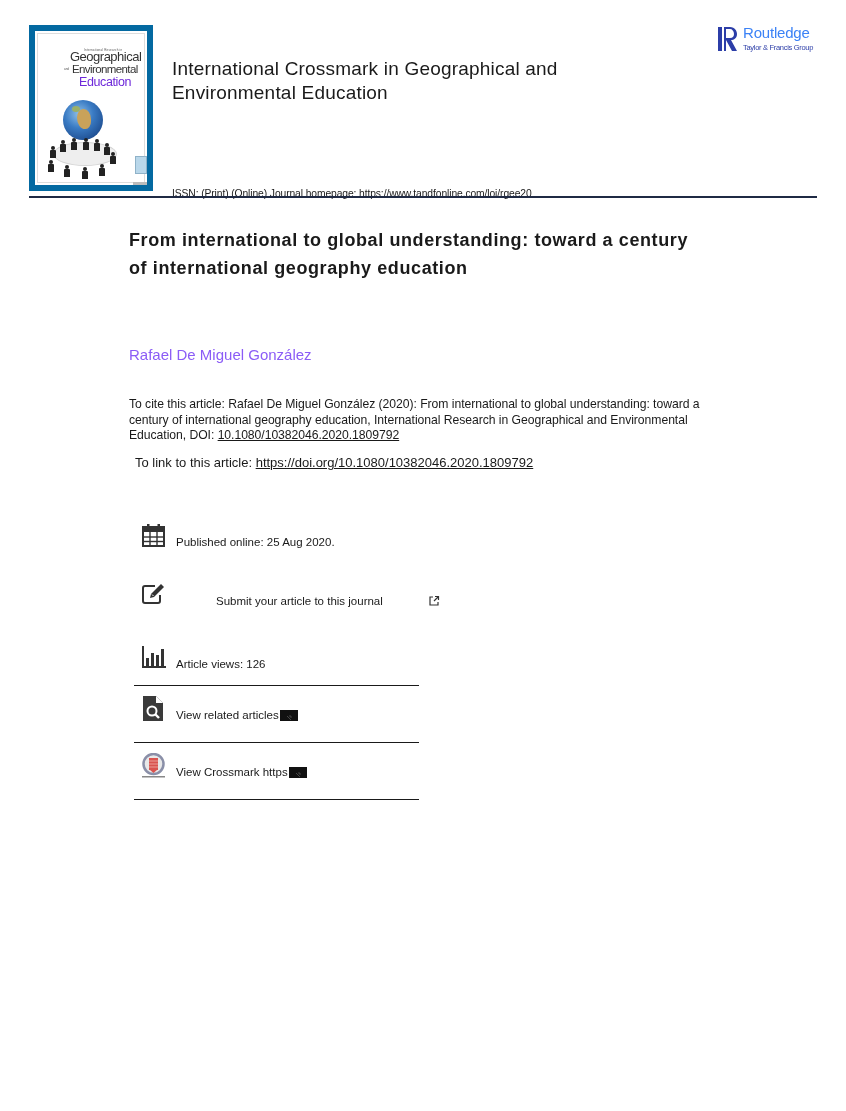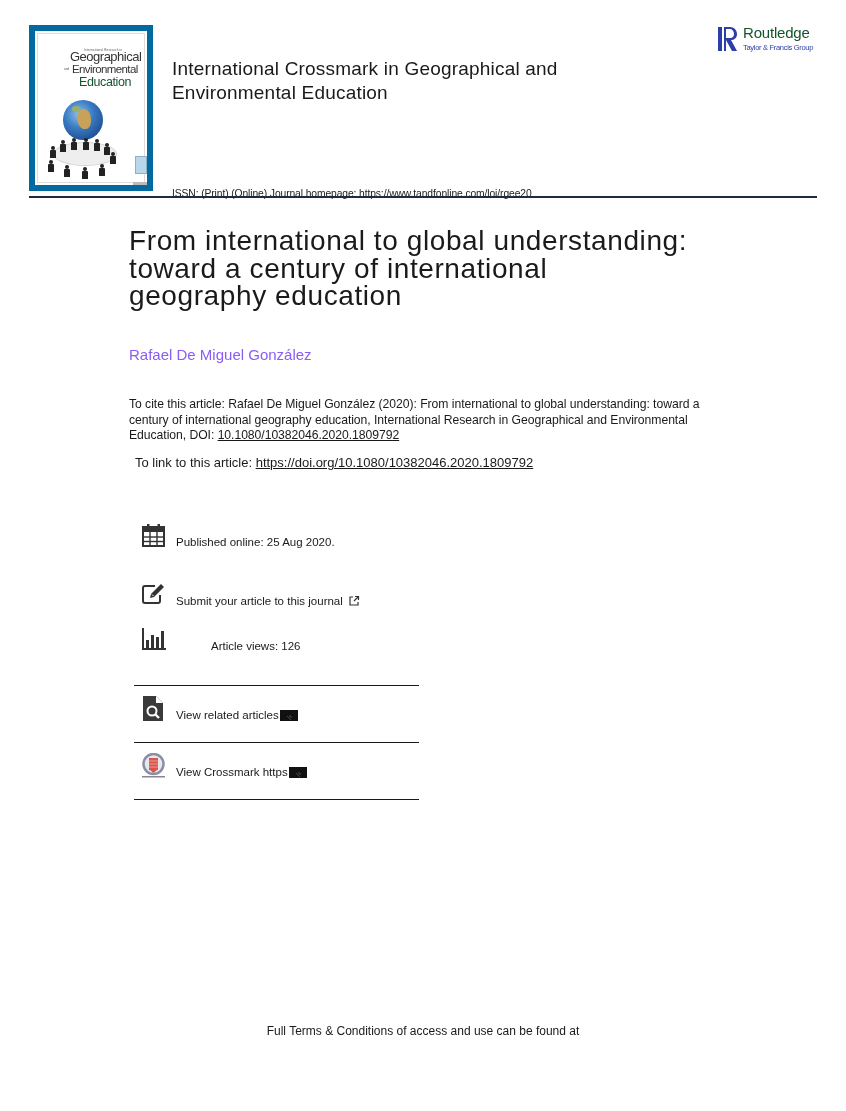--- a/index.html
+++ b/index.html
@@ -5,43 +5,43 @@
   * { margin:0; padding:0; box-sizing:border-box; }
   html, body { width:846px; height:1111px; background:#ffffff; overflow:hidden; }
   body { position:relative; font-family:"Liberation Sans", sans-serif; color:#1a1a1a; }
 
   .cover { position:absolute; left:29px; top:25px; width:124px; height:166px; border:6px solid #0369a1; background:#fff; overflow:hidden; }
   .cover-inner { position:absolute; left:2px; top:2px; right:2px; bottom:2px; border:1px solid #ddd; background:#fff; }
   .cover-small { position:absolute; left:46px; top:14px; font-size:3px; color:#555; letter-spacing:0.2px; }
   .cover-t1 { position:absolute; left:32px; top:17px; font-size:13px; color:#333; letter-spacing:-0.5px; line-height:11px; }
   .cover-t2 { position:absolute; left:34px; top:30px; font-size:11.5px; color:#333; letter-spacing:-0.6px; line-height:11px; }
   .cover-and { position:absolute; left:26px; top:33px; font-size:3px; color:#555; }
-  .cover-t3 { position:absolute; left:41px; top:42px; font-size:12.5px; color:#14532d; letter-spacing:-0.4px; line-height:12px; }
+  .cover-t3 { position:absolute; left:41px; top:42px; font-size:12.5px; color:#6d28d9; letter-spacing:-0.4px; line-height:12px; }
   .globe { position:absolute; left:25px; top:66px; width:40px; height:40px; border-radius:50%;
     background: radial-gradient(circle at 40% 35%, #8fc0e8 0%, #3a7bc4 40%, #1d4c8f 80%, #163a70 100%); }
   .globe:before { content:""; position:absolute; left:14px; top:9px; width:14px; height:20px; border-radius:45% 55% 40% 60%; background:#c9a25a; }
   .globe:after { content:""; position:absolute; left:9px; top:6px; width:8px; height:6px; border-radius:50%; background:#9ab06a; }
   .ring { position:absolute; left:15px; top:108px; width:64px; height:24px; border-radius:50%; background:#eeeeee; border:1px solid #d4d4d4; }
   .person { position:absolute; width:6px; height:12px; }
   .person:before { content:""; position:absolute; left:1px; top:0; width:4px; height:4px; border-radius:50%; background:#222; }
   .person:after { content:""; position:absolute; left:0; top:4px; width:6px; height:8px; background:#222; border-radius:1px 1px 0 0; }
   .cover-badge { position:absolute; left:97px; top:122px; width:12px; height:18px; background:#b9d7ea; border:1px solid #8fb2c8; }
   .cover-pub { position:absolute; left:95px; top:148px; width:14px; height:5px; background:#bbb; }
 
   .journal-title { position:absolute; left:172px; top:57px; width:450px; font-size:19px; line-height:24px; color:#1a1a1a; letter-spacing:0.2px; }
   .issn-line { position:absolute; left:172px; top:188px; font-size:10.3px; color:#1a1a1a; letter-spacing:-0.1px; white-space:nowrap; }
 
   .logo { position:absolute; left:718px; top:24px; width:104px; height:32px; }
   .logo-mark { position:absolute; left:0; top:1px; width:20px; height:28px; }
-  .logo-name { position:absolute; left:25px; top:0px; font-size:15px; color:#14532d; letter-spacing:-0.2px; }
+  .logo-name { position:absolute; left:25px; top:0px; font-size:15px; color:#3b82f6; letter-spacing:-0.2px; }
   .logo-sub { position:absolute; left:25px; top:19px; font-size:7.5px; color:#2c3ea8; letter-spacing:-0.3px; white-space:nowrap; }
 
   .rule { position:absolute; left:29px; top:196px; width:788px; height:2px; background:#1f2a44; }
 
-  .article-title { position:absolute; left:129px; top:227px; width:560px; font-size:28px; line-height:27.5px; color:#1a1a1a; letter-spacing:0.6px; }
+  .article-title { position:absolute; left:129px; top:227px; width:560px; font-size:18px; line-height:27.5px; color:#1a1a1a; letter-spacing:0.6px;font-weight:bold; }
   .author { position:absolute; left:129px; top:346px; font-size:15px; color:#8b5cf6; }
 
   .cite { position:absolute; left:129px; top:397px; width:600px; font-size:12.2px; line-height:15.5px; color:#1a1a1a; letter-spacing:-0.05px; }
   .linkline { position:absolute; left:135px; top:455px; font-size:13px; color:#1a1a1a; white-space:nowrap; }
   .ul { text-decoration:underline; color:#1a1a1a;margin-top:28px; }
 
   .meta-item { position:absolute; left:141px; display:flex; align-items:flex-end; }
   .meta-icon { width:25px; height:25px; flex:0 0 25px; margin-right:10px; position:relative; }
   .meta-text { font-size:11.5px; color:#1a1a1a; white-space:nowrap; }
   .ext-icon { display:inline-block; vertical-align:middle; margin-left:5px; }
@@ -111,34 +111,34 @@
     <rect x="6" y="1" width="2.5" height="5" fill="#333"></rect>
     <rect x="16.5" y="1" width="2.5" height="5" fill="#333"></rect>
     <line x1="9" y1="9" x2="9" y2="23" stroke="#333" stroke-width="1.4"></line>
     <line x1="16" y1="9" x2="16" y2="23" stroke="#333" stroke-width="1.4"></line>
     <line x1="2" y1="14" x2="23" y2="14" stroke="#333" stroke-width="1.4"></line>
     <line x1="2" y1="18.5" x2="23" y2="18.5" stroke="#333" stroke-width="1.4"></line>
   </svg>
   <span class="meta-text">Published online: 25 Aug 2020.</span>
 </div>
 
-<div class="meta-item" style="top:582px;">
+<div class="meta-item" style="top:582px;gap:40px;">
   <svg class="meta-icon" viewBox="0 0 25 25">
     <path d="M14 4 H4 C3 4 2 5 2 6 V19 C2 20 3 21 4 21 H17 C18 21 19 20 19 19 V13" fill="none" stroke="#333" stroke-width="2"></path>
     <path d="M9 16 L10 12 L20 2 L23 5 L13 15 Z" fill="#333"></path>
     <path d="M11 12.5 L12.5 14" stroke="#fff" stroke-width="1"></path>
   </svg>
   <span class="meta-text" style="margin-top:4px;">Submit your article to this journal</span>
   <svg class="ext-icon" style="margin-top:1px;" width="12" height="12" viewBox="0 0 12 12">
     <path d="M5 2 H2 V10 H10 V7" fill="none" stroke="#333" stroke-width="1.2"></path>
     <path d="M6 6 L10.5 1.5 M7 1.5 H10.5 V5" fill="none" stroke="#333" stroke-width="1.2"></path>
   </svg>
 </div>
 
-<div class="meta-item" style="top:627px;gap:35px;">
+<div class="meta-item" style="top:645px;">
   <svg class="meta-icon" viewBox="0 0 25 25">
     <path d="M2 1 V22 H26" fill="none" stroke="#333" stroke-width="2"></path>
     <rect x="5" y="13" width="3" height="8" fill="#333"></rect>
     <rect x="10" y="8" width="3" height="13" fill="#333"></rect>
     <rect x="15" y="10" width="3" height="11" fill="#333"></rect>
     <rect x="20" y="4" width="3" height="17" fill="#333"></rect>
   </svg>
   <span class="meta-text">Article views: 126</span>
 </div>
 
@@ -175,14 +175,13 @@
   <span class="ext-black">
     <svg width="18" height="11" viewBox="0 0 18 11">
         <path d="M7 3 L11 7 M9 3 H11 V5" stroke="#555" stroke-width="0.8" fill="none"></path>
       </svg>
   </span>
 </div>
 
 <div class="hr" style="top:799px;"></div>
 
 <div class="footer">
-  <div>Full Terms &amp; Conditions of access and use can be found at</div>
 </div>
 
 </body></html>

